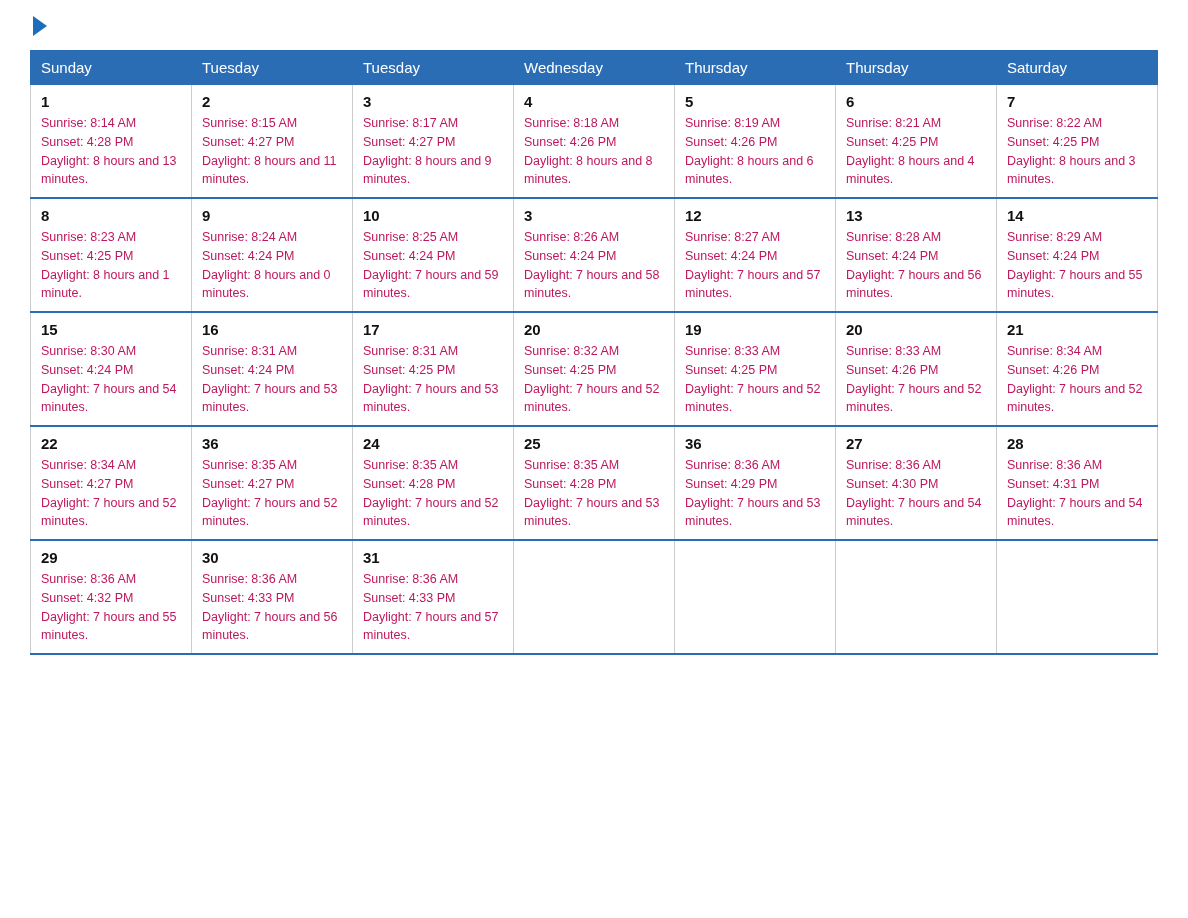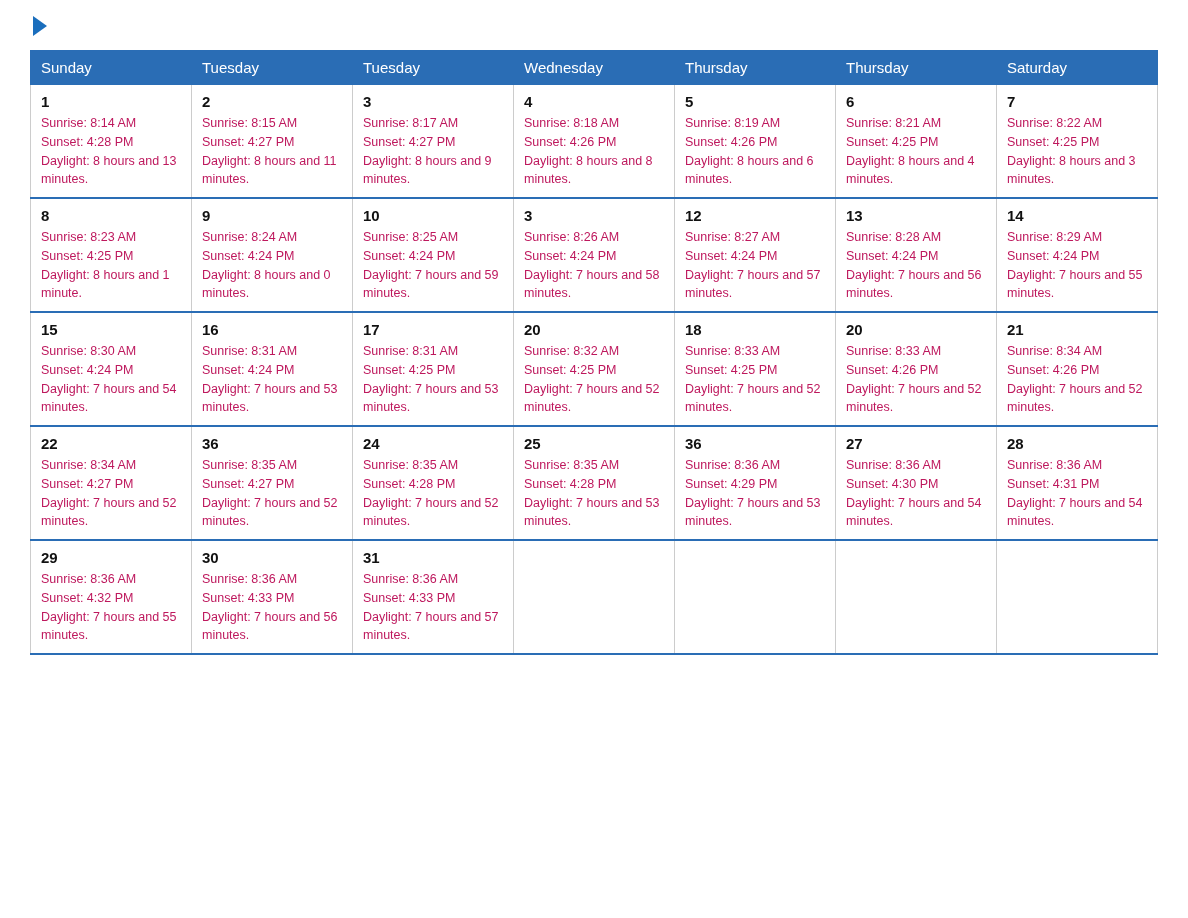--- a/index.html
+++ b/index.html
@@ -205,21 +205,21 @@
       </td>
         <td>
         <span class="day-num">17</span>
         <span class="day-info">Sunrise: 8:31 AM<br>Sunset: 4:25 PM<br>Daylight: 7 hours and 53 minutes.</span>
       </td>
         <td>
         <span class="day-num">20</span>
         <span class="day-info">Sunrise: 8:32 AM<br>Sunset: 4:25 PM<br>Daylight: 7 hours and 52 minutes.</span>
       </td>
         <td>
-        <span class="day-num">18</span>
+        <span class="day-num">19</span>
         <span class="day-info">Sunrise: 8:33 AM<br>Sunset: 4:25 PM<br>Daylight: 7 hours and 52 minutes.</span>
       </td>
         <td>
         <span class="day-num">20</span>
         <span class="day-info">Sunrise: 8:33 AM<br>Sunset: 4:26 PM<br>Daylight: 7 hours and 52 minutes.</span>
       </td>
         <td>
         <span class="day-num">21</span>
         <span class="day-info">Sunrise: 8:34 AM<br>Sunset: 4:26 PM<br>Daylight: 7 hours and 52 minutes.</span>
       </td>

